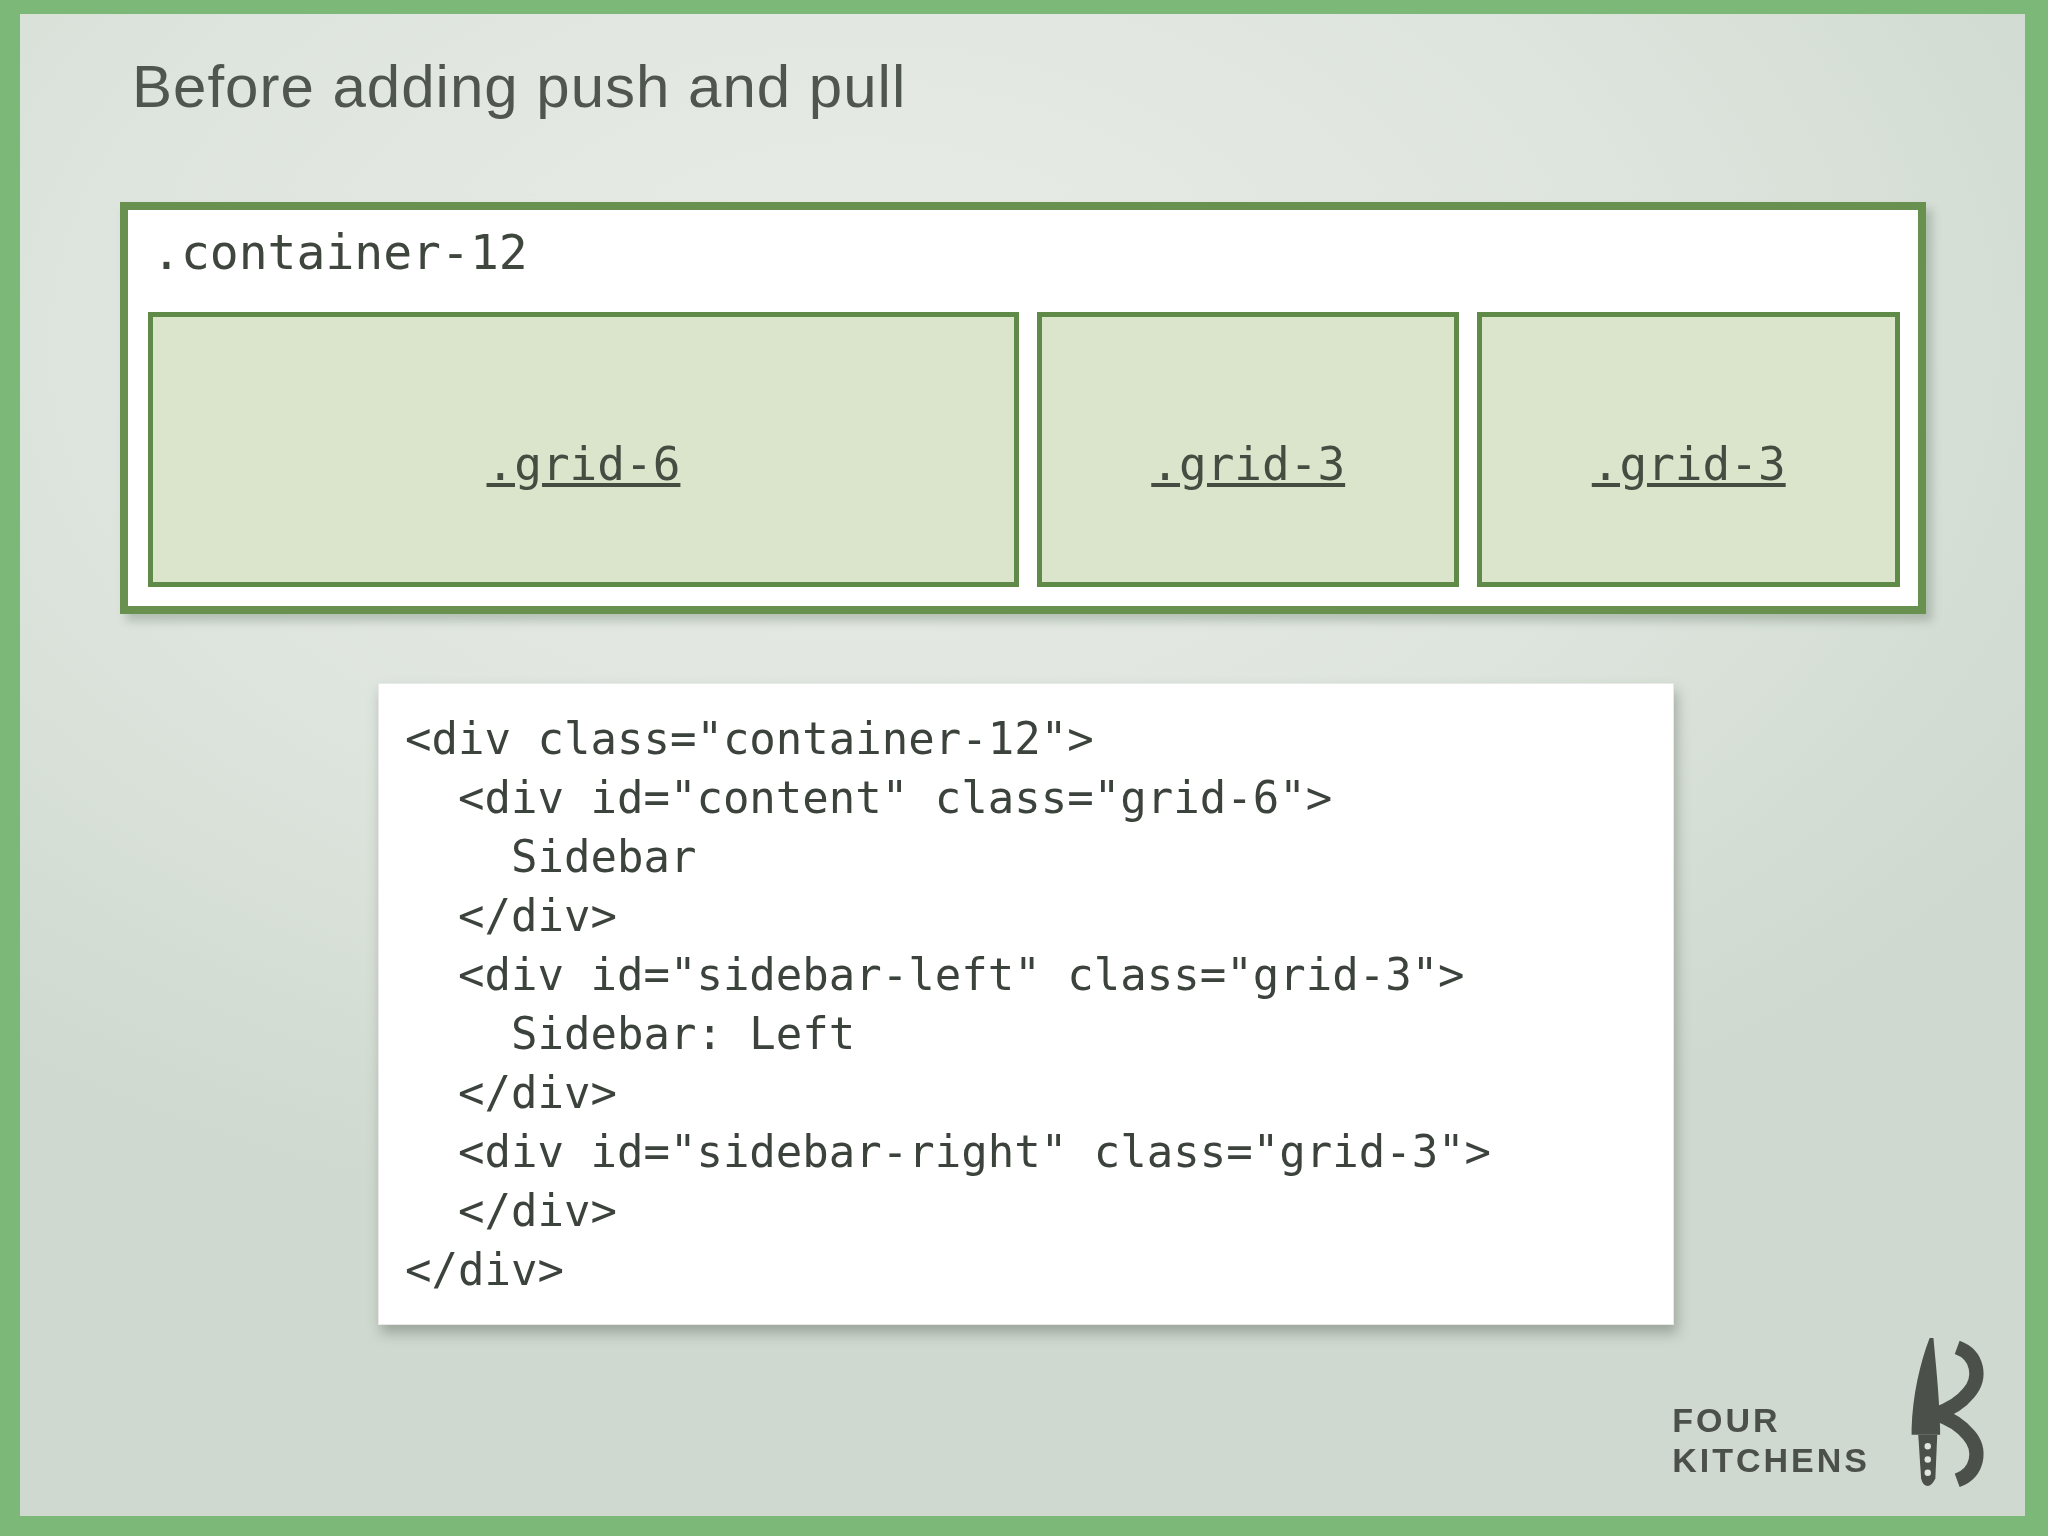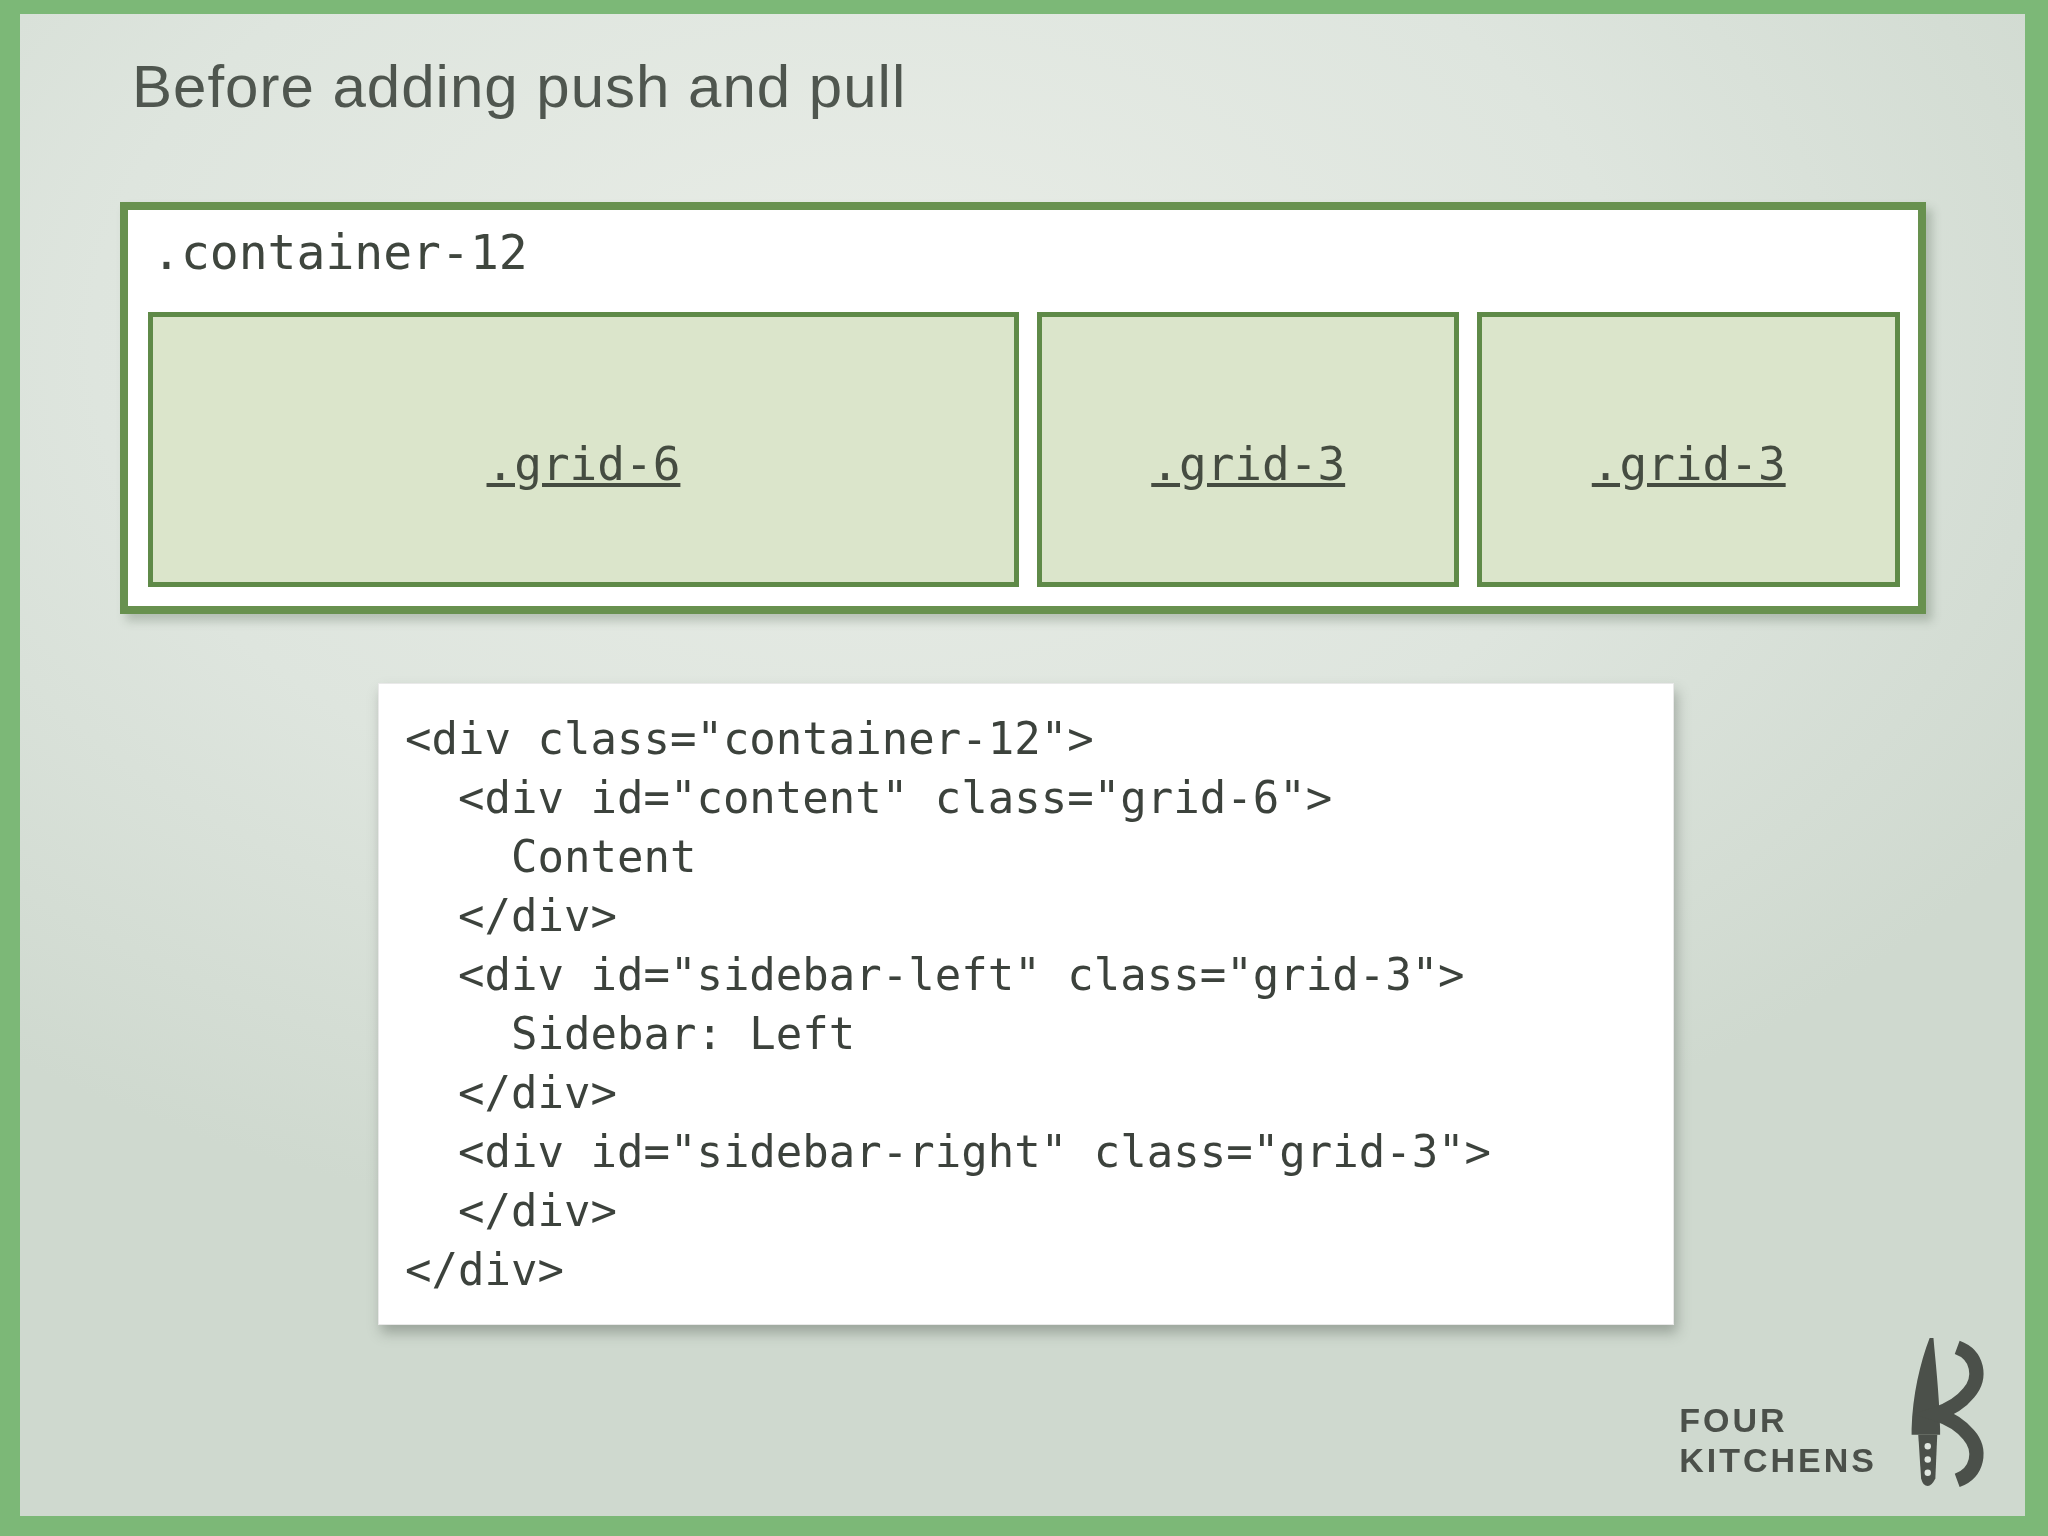--- a/index.html
+++ b/index.html
@@ -77,21 +77,21 @@
   .code-line{
     font-family:"DejaVu Sans Mono","Liberation Mono",monospace;
     font-size:44px;line-height:59px;
     color:var(--code-color);
     white-space:pre;
   }
 
   
   .logo{
     position:absolute;right:35px;bottom:28px;
-    display:flex;align-items:flex-end;gap:17px;
+    display:flex;align-items:flex-end;gap:24px;
   }
   .logo-text{
     font-size:34px;font-weight:bold;letter-spacing:3px;
     line-height:40px;color:var(--logo-color);
     margin-bottom:8px;
   }
   .logo-mark{width:96px;height:152px;display:block;}
 </style>
 </head>
 <body>
@@ -112,21 +112,21 @@
         </div>
         <div class="grid-box grid-3">
           <span>.grid-3</span>
         </div>
       </div>
     </div>
 
     <div class="code-block">
       <div class="code-line">&lt;div class="container-12"&gt;</div>
       <div class="code-line">  &lt;div id="content" class="grid-6"&gt;</div>
-      <div class="code-line">    Content</div>
+      <div class="code-line">    Sidebar</div>
       <div class="code-line">  &lt;/div&gt;</div>
       <div class="code-line">  &lt;div id="sidebar-left" class="grid-3"&gt;</div>
       <div class="code-line">    Sidebar: Left</div>
       <div class="code-line">  &lt;/div&gt;</div>
       <div class="code-line">  &lt;div id="sidebar-right" class="grid-3"&gt;</div>
       <div class="code-line">  &lt;/div&gt;</div>
       <div class="code-line">&lt;/div&gt;</div>
     </div>
 
     <div class="logo">

